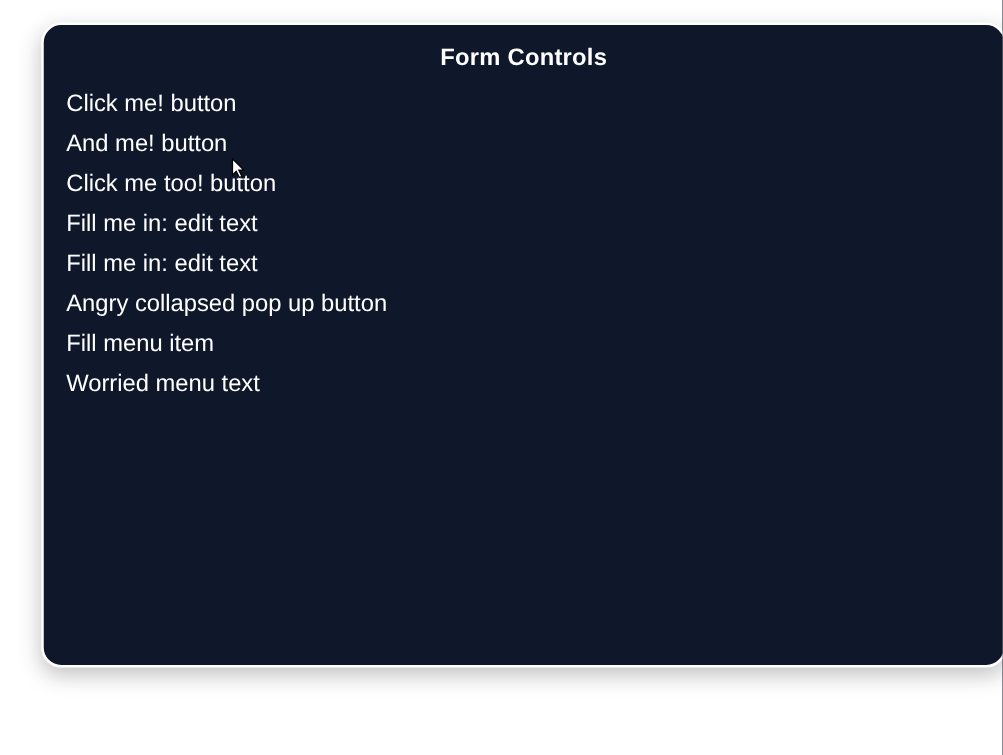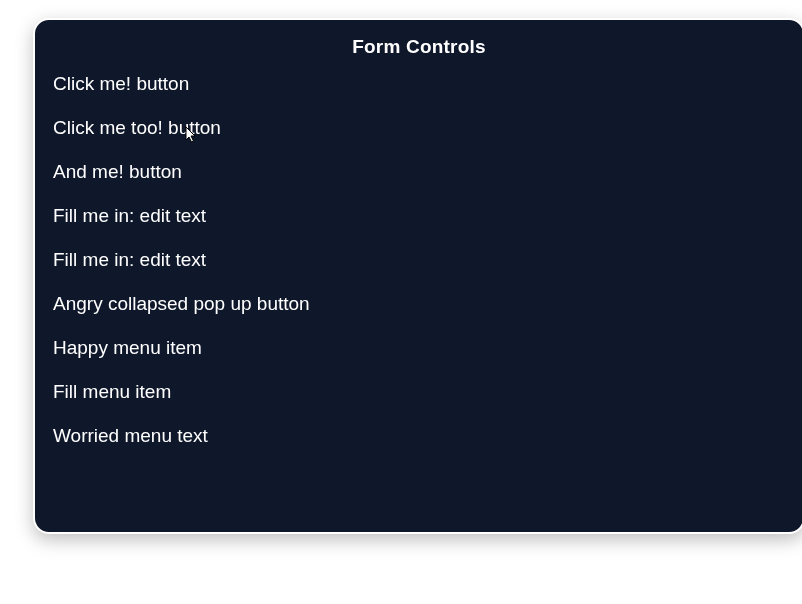--- a/index.html
+++ b/index.html
@@ -30,21 +30,21 @@
     .title {
       text-align: center;
       font-weight: 700;
       font-size: 19px;
       margin-bottom: 12px;
       letter-spacing: 0.2px;
     }
     .list {
       display: flex;
       flex-direction: column;
-      gap: 16px;
+      gap: 4px;
     }
     .row {
       font-size: 19px;
       line-height: 28px;
       font-weight: 400;
       color: #ffffff;
       white-space: nowrap;
     }
     .cursor {
       position: absolute;
@@ -55,26 +55,25 @@
       pointer-events: none;
     }
   </style>
 </head>
 <body>
 
 <div class="panel">
   <div class="title">Form Controls</div>
   <div class="list">
     <div class="row">Click me! button</div>
+    <div class="row">And me! button</div>
     <div class="row">Click me too! button</div>
-    <div class="row">And me! button</div>
     <div class="row">Fill me in: edit text</div>
     <div class="row">Fill me in: edit text</div>
     <div class="row">Angry collapsed pop up button</div>
-    <div class="row">Happy menu item</div>
     <div class="row">Fill menu item</div>
     <div class="row">Worried menu text</div>
   </div>
 
   <svg class="cursor" viewBox="0 0 16 20">
     <path d="M3 1 L3 14 L6 11 L8.5 16 L10.5 15 L8 10 L12 10 Z" fill="#ffffff" stroke="#000000" stroke-width="1"></path>
   </svg>
 </div>
 
 </body></html>

